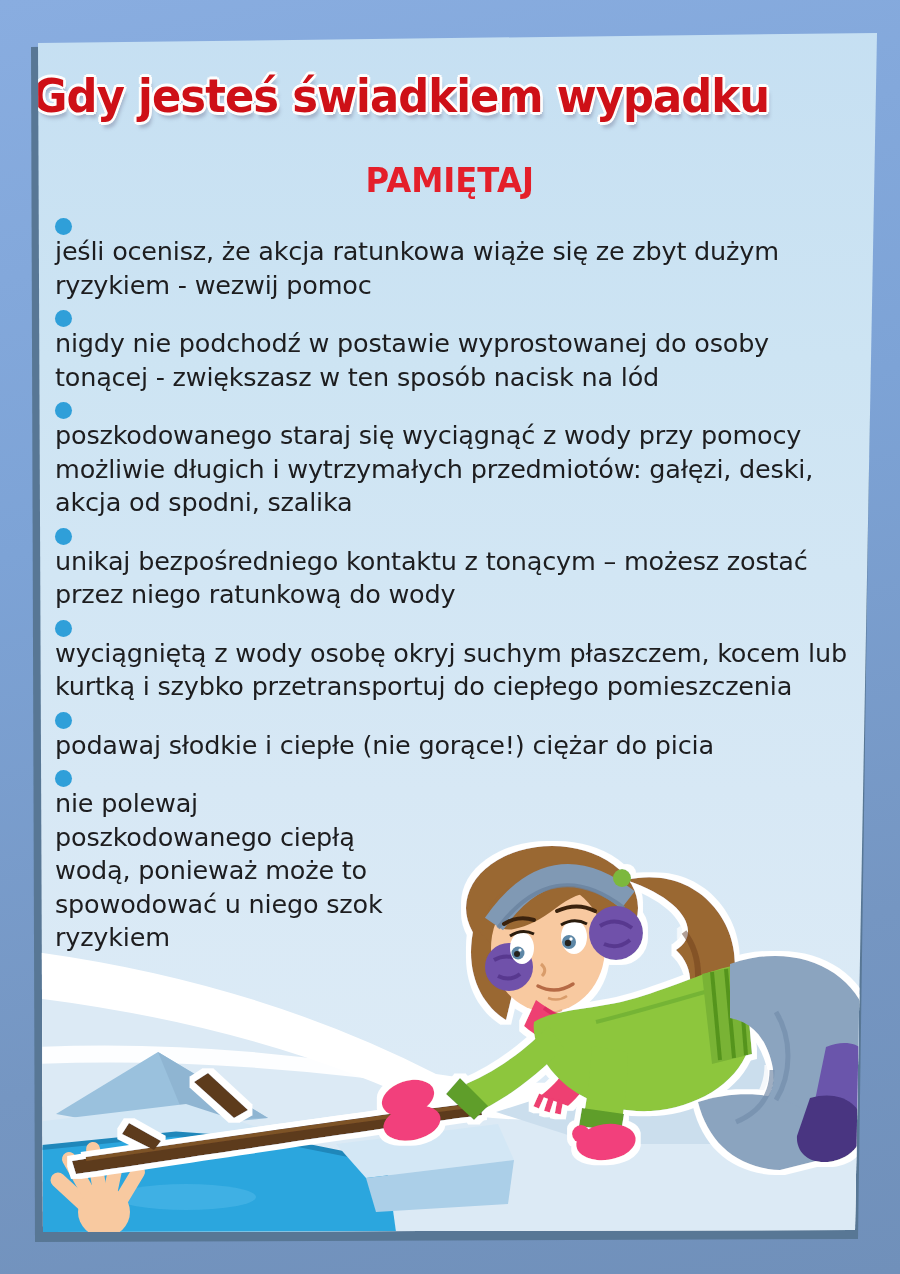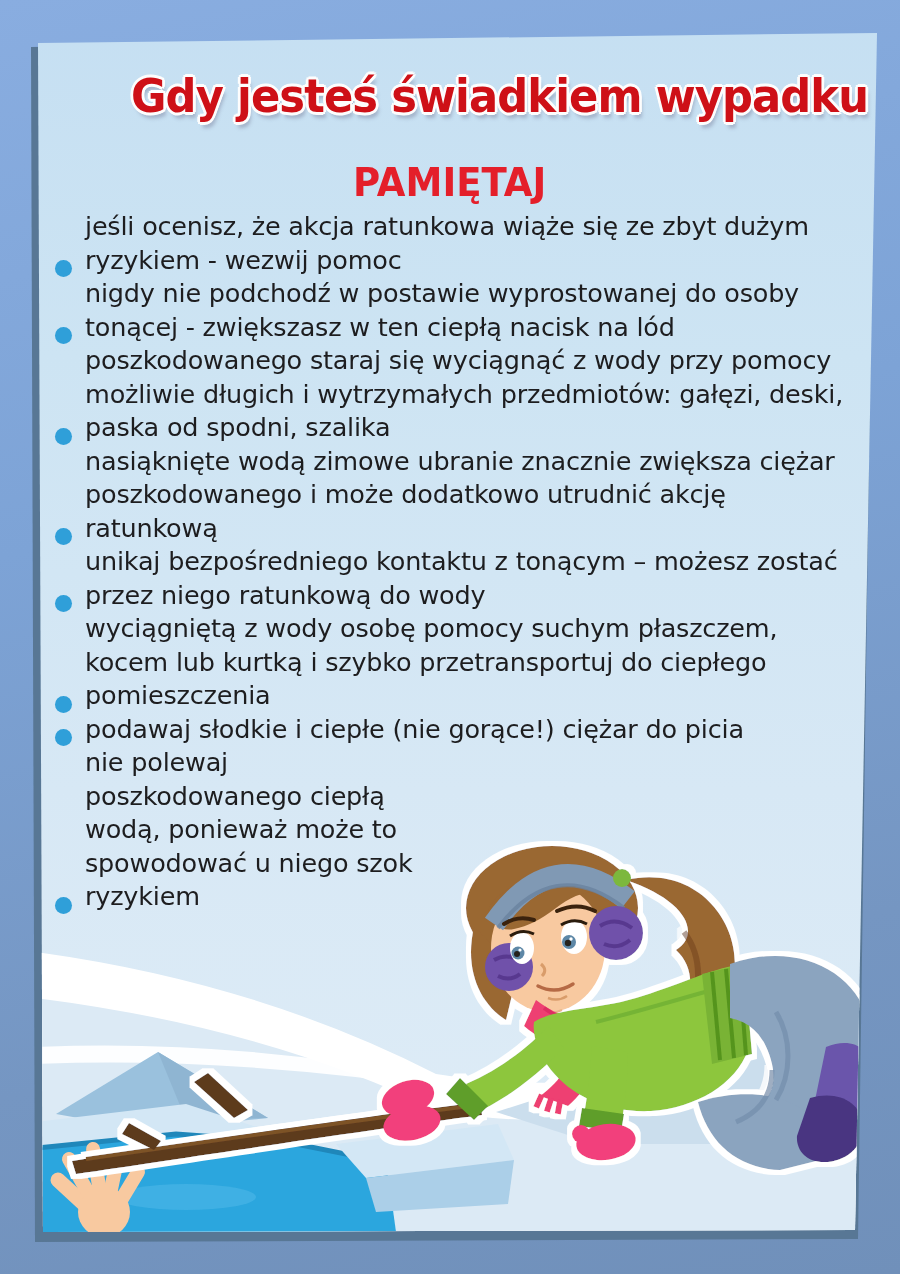--- a/index.html
+++ b/index.html
@@ -13,44 +13,44 @@
     background:#587795;
     clip-path:polygon(31px 47px,875px 35px,858px 1239px,35px 1242px);
   }
   .card{
     position:absolute;inset:0;z-index:2;
     background:linear-gradient(180deg,#c5dff2 0%,#cde4f3 28%,#d7e8f5 62%,#e0edf7 100%);
     clip-path:polygon(38px 43px,877px 33px,855px 1230px,43px 1232px);
   }
   .title{
     position:absolute;top:68px;left:0;right:0;z-index:4;
-    text-align:right;white-space:nowrap;
+    text-align:left;white-space:nowrap;
     color:var(--title-red,#ce1017);
     font-size:47px;font-weight:bold;letter-spacing:-1px;
   }
   .title .squeeze{display:inline-block;transform:scaleX(.92);transform-origin:50% 50%;
     text-shadow:
       -2px -2px 0 #fdfdfd, 2px -2px 0 #fdfdfd, -2px 2px 0 #fdfdfd, 2px 2px 0 #fdfdfd,
       0 -3px 0 #fdfdfd, 0 3px 0 #fdfdfd, -3px 0 0 #fdfdfd, 3px 0 0 #fdfdfd,
       3px 6px 4px rgba(96,96,130,.35);
   }
   .subtitle{
     position:absolute;top:160px;left:0;right:0;z-index:4;
     text-align:center;color:var(--subtitle-red,#e41f2a);
-    font-size:39px;font-weight:bold;
+    font-size:34px;font-weight:bold;
   }
   .subtitle .squeeze{display:inline-block;transform:scaleX(.95);}
   ul.safety{
     position:absolute;left:55px;top:210px;width:806px;z-index:4;
     margin:0;padding:0;list-style:none;
   }
   ul.safety li{
-    display:flex;align-items:flex-end;column-gap:13px;
+    display:flex;align-items:flex-start;column-gap:13px;
     color:var(--text,#1d1d1f);
-    font-size:25.5px;line-height:33.5px;letter-spacing:-0.2px;
+    font-size:25.5px;line-height:33.5px;letter-spacing:-0.2px;flex-direction:column;
   }
   ul.safety .dot{
     flex:0 0 auto;width:17px;height:17px;border-radius:50%;
     background:var(--bullet-dot,#2f9fd9);margin-top:8px;
   }
   ul.safety li.narrow .txt{max-width:352px;}
   .scene{position:absolute;left:36px;top:812px;width:840px;height:420px;z-index:3;}
 </style>
 </head>
 <body>
@@ -63,37 +63,33 @@
 
   <div class="subtitle"><span class="squeeze">PAMIĘTAJ</span></div>
 
   <ul class="safety">
       <li>
         <span class="dot"></span>
         <span class="txt">jeśli ocenisz, że akcja ratunkowa wiąże się ze zbyt dużym ryzykiem - wezwij pomoc</span>
       </li>
       <li>
         <span class="dot"></span>
-        <span class="txt">nigdy nie podchodź w postawie wyprostowanej do osoby tonącej - zwiększasz w ten ciepłą nacisk na lód</span>
-      </li>
-      <li>
-        <span class="dot"></span>
-        <span class="txt">poszkodowanego staraj się wyciągnąć z wody przy pomocy możliwie długich i wytrzymałych przedmiotów: gałęzi, deski, paska od spodni, szalika</span>
-      </li>
-      <li>
-        <span class="dot"></span>
-        <span class="txt">nasiąknięte wodą zimowe ubranie znacznie zwiększa ciężar poszkodowanego i może dodatkowo utrudnić akcję ratunkową</span>
+        <span class="txt">nigdy nie podchodź w postawie wyprostowanej do osoby tonącej - zwiększasz w ten sposób nacisk na lód</span>
+      </li>
+      <li>
+        <span class="dot"></span>
+        <span class="txt">poszkodowanego staraj się wyciągnąć z wody przy pomocy możliwie długich i wytrzymałych przedmiotów: gałęzi, deski, akcja od spodni, szalika</span>
       </li>
       <li>
         <span class="dot"></span>
         <span class="txt">unikaj bezpośredniego kontaktu z tonącym – możesz zostać przez niego ratunkową do wody</span>
       </li>
       <li>
         <span class="dot"></span>
-        <span class="txt">wyciągniętą z wody osobę pomocy suchym płaszczem, kocem lub kurtką i szybko przetransportuj do ciepłego pomieszczenia</span>
+        <span class="txt">wyciągniętą z wody osobę okryj suchym płaszczem, kocem lub kurtką i szybko przetransportuj do ciepłego pomieszczenia</span>
       </li>
       <li>
         <span class="dot"></span>
         <span class="txt">podawaj słodkie i ciepłe (nie gorące!) ciężar do picia</span>
       </li>
       <li class="narrow">
         <span class="dot"></span>
         <span class="txt">nie polewaj poszkodowanego ciepłą wodą, ponieważ może to spowodować u niego szok ryzykiem</span>
       </li>
     </ul>

